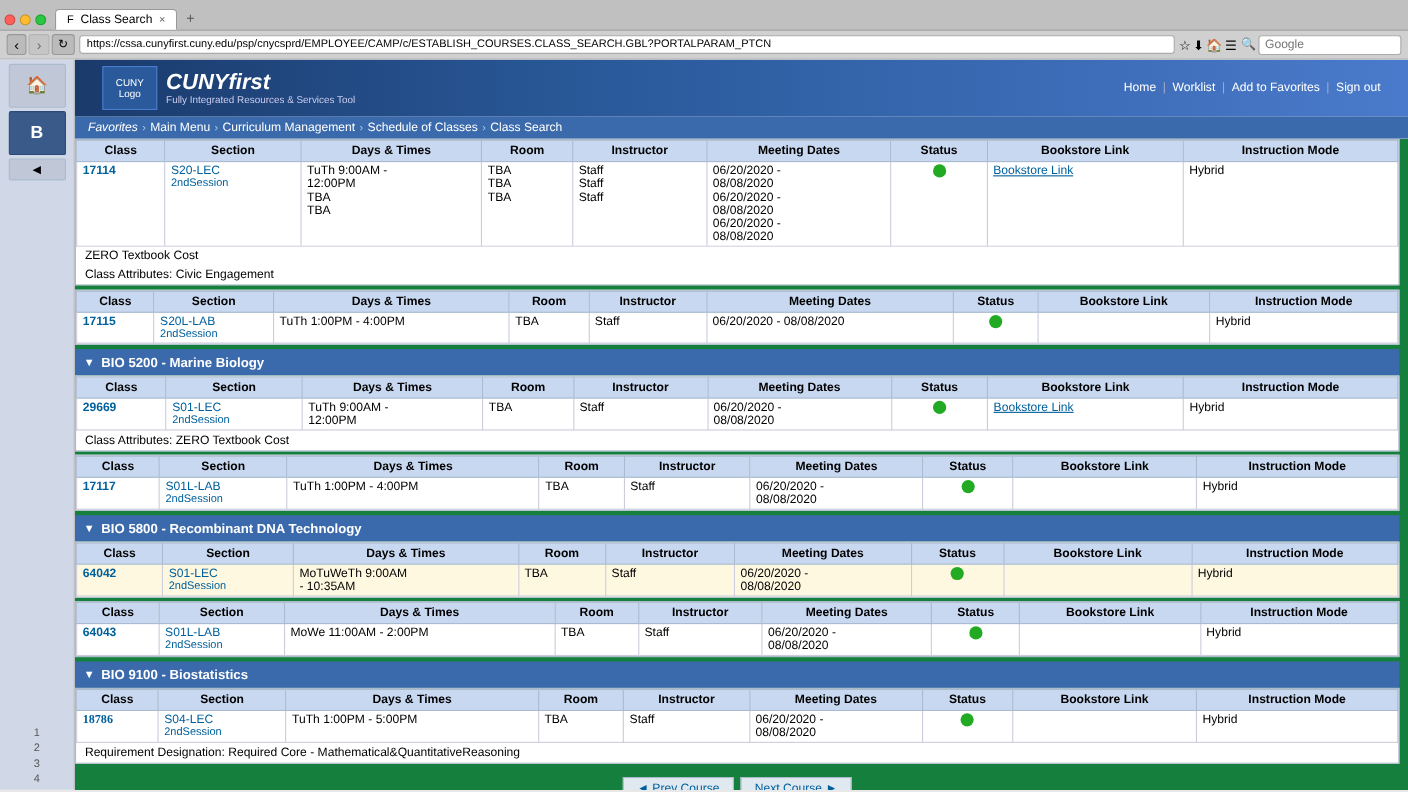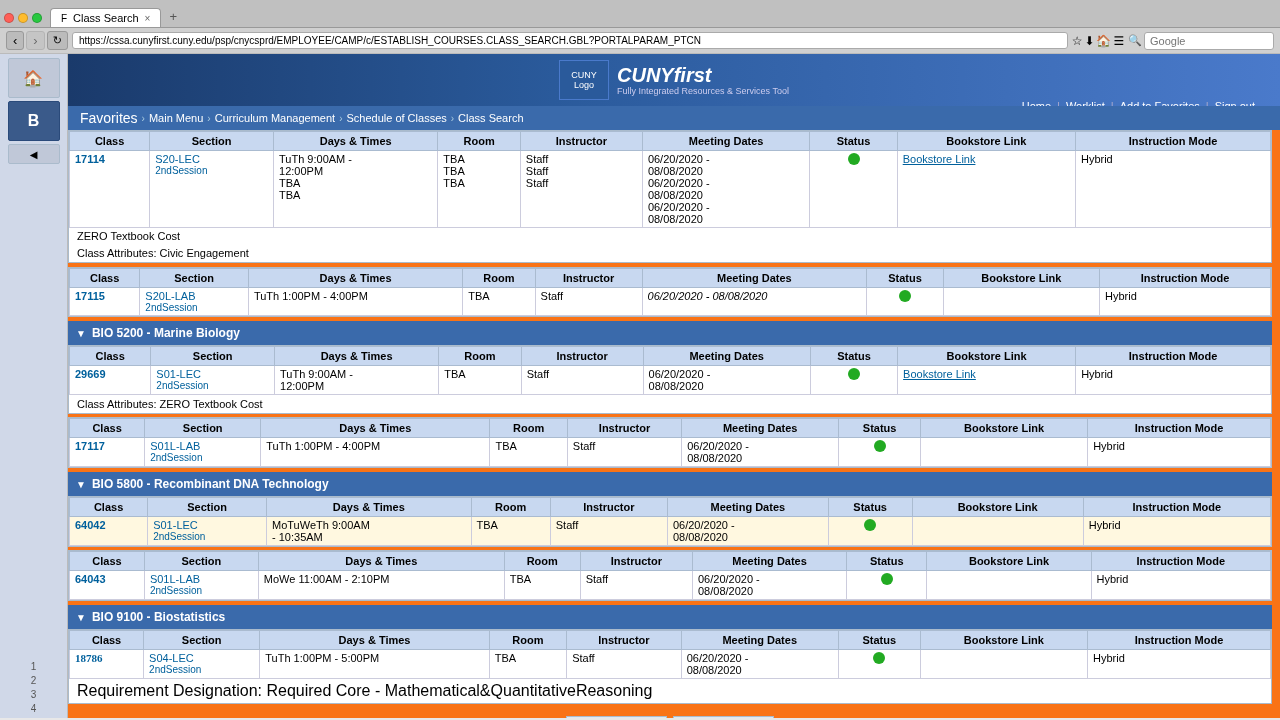--- a/index.html
+++ b/index.html
@@ -51,52 +51,52 @@
       <div style="width:52px;height:20px;background:#c0c8d8;border:1px solid #aabbcc;display:flex;align-items:center;justify-content:center;font-size:10px;cursor:pointer;border-radius:2px;">◀</div>
       <div style="flex:1;"></div>
       <div style="color:#555;font-size:10px;">1</div>
       <div style="color:#555;font-size:10px;">2</div>
       <div style="color:#555;font-size:10px;">3</div>
       <div style="color:#555;font-size:10px;">4</div>
     </div>
 
     <div style="flex:1; display:flex; flex-direction:column; overflow:hidden;">
 
-      <div style="background:linear-gradient(to right, #1a3a6b 0%, #2a5a9b 40%, #4a7acb 100%); display:flex; align-items:center; padding:6px 25px; height:52px; flex-shrink:0;flex-direction:column;">
+      <div style="background:linear-gradient(to right, #1a3a6b 0%, #2a5a9b 40%, #4a7acb 100%); display:flex; align-items:center; padding:6px 25px; height:52px; flex-shrink:0;">
         <div style="display:flex;align-items:center;gap:8px;">
           <div style="width:50px;height:40px;background:#2a5a9b;border:1px solid #4a7acb;display:flex;align-items:center;justify-content:center;color:#fff;font-size:9px;text-align:center;">CUNY<br>Logo</div>
           <div>
             <div style="color:#fff;font-size:20px;font-weight:bold;font-style:italic;line-height:1.1;">CUNYfirst</div>
             <div style="color:#cce;font-size:9px;">Fully Integrated Resources &amp; Services Tool</div>
           </div>
         </div>
         <div style="margin-left:auto;display:flex;gap:6px;align-items:center;">
           <a style="color:#fff;text-decoration:none;font-size:11px;">Home</a>
           <span style="color:#aac;">|</span>
           <a style="color:#fff;text-decoration:none;font-size:11px;">Worklist</a>
           <span style="color:#aac;">|</span>
           <a style="color:#fff;text-decoration:none;font-size:11px;">Add to Favorites</a>
           <span style="color:#aac;">|</span>
           <a style="color:#fff;text-decoration:none;font-size:11px;">Sign out</a>
         </div>
       </div>
 
       <div style="background:#3a6aab;padding:4px 12px;display:flex;align-items:center;gap:4px;flex-shrink:0;">
-        <a style="color:#fff;text-decoration:none;font-size:14px;">Favorites</a>
+        <a style="color:#fff;text-decoration:none;font-size:11px;font-style:italic;">Favorites</a>
         <span style="color:#aacce0;font-size:10px;">›</span>
         <a style="color:#fff;text-decoration:none;font-size:11px;">Main Menu</a>
         <span style="color:#aacce0;font-size:10px;">›</span>
         <a style="color:#fff;text-decoration:none;font-size:11px;">Curriculum Management</a>
         <span style="color:#aacce0;font-size:10px;">›</span>
         <a style="color:#fff;text-decoration:none;font-size:11px;">Schedule of Classes</a>
         <span style="color:#aacce0;font-size:10px;">›</span>
         <span style="color:#fff;font-size:11px;">Class Search</span>
       </div>
 
-      <div style="flex:1;overflow-y:auto;background:#f97316;padding:0 8px 8px 0;">
+      <div style="flex:1;overflow-y:auto;background:#15803d;padding:0 8px 8px 0;">
 
         <div style="background:#fff;border:1px solid #aabbcc;margin-bottom:4px;">
           <table style="width:100%;border-collapse:collapse;font-size:11px;">
             <thead>
               <tr style="background:#c8d8f0;">
                 <th style="border:1px solid #aabbd0;padding:3px 5px;">Class</th>
                 <th style="border:1px solid #aabbd0;padding:3px 5px;">Section</th>
                 <th style="border:1px solid #aabbd0;padding:3px 5px;">Days &amp; Times</th>
                 <th style="border:1px solid #aabbd0;padding:3px 5px;">Room</th>
                 <th style="border:1px solid #aabbd0;padding:3px 5px;">Instructor</th>
@@ -153,21 +153,21 @@
             <tbody>
               <tr>
                 <td style="border:1px solid #ccd;padding:2px 5px;vertical-align:top;"><a style="color:#00609c;text-decoration:none;font-weight:bold;">17115</a></td>
                 <td style="border:1px solid #ccd;padding:2px 5px;vertical-align:top;">
                   <a style="color:#00609c;text-decoration:none;display:block;">S20L-LAB</a>
                   <a style="color:#00609c;text-decoration:none;display:block;font-size:10px;">2ndSession</a>
                 </td>
                 <td style="border:1px solid #ccd;padding:2px 5px;vertical-align:top;">TuTh 1:00PM - 4:00PM</td>
                 <td style="border:1px solid #ccd;padding:2px 5px;vertical-align:top;">TBA</td>
                 <td style="border:1px solid #ccd;padding:2px 5px;vertical-align:top;">Staff</td>
-                <td style="border:1px solid #ccd;padding:2px 5px;vertical-align:top;font-style:italic;">06/20/2020 - 08/08/2020</td>
+                <td style="border:1px solid #ccd;padding:2px 5px;vertical-align:top;">06/20/2020 - 08/08/2020</td>
                 <td style="border:1px solid #ccd;padding:2px 5px;vertical-align:top;text-align:center;">
                   <div style="width:12px;height:12px;background:#22aa22;border-radius:50%;display:inline-block;"></div>
                 </td>
                 <td style="border:1px solid #ccd;padding:2px 5px;vertical-align:top;"></td>
                 <td style="border:1px solid #ccd;padding:2px 5px;vertical-align:top;">Hybrid</td>
               </tr>
             </tbody>
           </table>
         </div>
 
@@ -309,21 +309,21 @@
                   <th style="border:1px solid #aabbd0;padding:3px 5px;">Instruction Mode</th>
                 </tr>
               </thead>
               <tbody>
                 <tr>
                   <td style="border:1px solid #ccd;padding:2px 5px;vertical-align:top;"><a style="color:#00609c;text-decoration:none;font-weight:bold;">64043</a></td>
                   <td style="border:1px solid #ccd;padding:2px 5px;vertical-align:top;">
                     <a style="color:#00609c;text-decoration:none;display:block;">S01L-LAB</a>
                     <a style="color:#00609c;text-decoration:none;display:block;font-size:10px;">2ndSession</a>
                   </td>
-                  <td style="border:1px solid #ccd;padding:2px 5px;vertical-align:top;">MoWe 11:00AM - 2:10PM</td>
+                  <td style="border:1px solid #ccd;padding:2px 5px;vertical-align:top;">MoWe 11:00AM - 2:00PM</td>
                   <td style="border:1px solid #ccd;padding:2px 5px;vertical-align:top;">TBA</td>
                   <td style="border:1px solid #ccd;padding:2px 5px;vertical-align:top;">Staff</td>
                   <td style="border:1px solid #ccd;padding:2px 5px;vertical-align:top;">06/20/2020 -<br>08/08/2020</td>
                   <td style="border:1px solid #ccd;padding:2px 5px;vertical-align:top;text-align:center;">
                     <div style="width:12px;height:12px;background:#22aa22;border-radius:50%;display:inline-block;"></div>
                   </td>
                   <td style="border:1px solid #ccd;padding:2px 5px;vertical-align:top;"></td>
                   <td style="border:1px solid #ccd;padding:2px 5px;vertical-align:top;">Hybrid</td>
                 </tr>
               </tbody>
@@ -363,21 +363,21 @@
                   <td style="border:1px solid #ccd;padding:2px 5px;vertical-align:top;">Staff</td>
                   <td style="border:1px solid #ccd;padding:2px 5px;vertical-align:top;">06/20/2020 -<br>08/08/2020</td>
                   <td style="border:1px solid #ccd;padding:2px 5px;vertical-align:top;text-align:center;">
                     <div style="width:12px;height:12px;background:#22aa22;border-radius:50%;display:inline-block;"></div>
                   </td>
                   <td style="border:1px solid #ccd;padding:2px 5px;vertical-align:top;"></td>
                   <td style="border:1px solid #ccd;padding:2px 5px;vertical-align:top;">Hybrid</td>
                 </tr>
               </tbody>
             </table>
-            <div style="padding:3px 8px;font-size:16px;">Requirement Designation: Required Core - Mathematical&amp;QuantitativeReasoning</div>
+            <div style="padding:3px 8px;font-size:11px;">Requirement Designation: Required Core - Mathematical&amp;QuantitativeReasoning</div>
           </div>
         </div>
 
         <div style="display:flex;gap:6px;justify-content:center;padding:8px;">
           <button style="background:#e0e8f0;border:1px solid #aabbcc;padding:4px 12px;font-size:11px;cursor:pointer;color:#00609c;">◄ Prev Course</button>
           <button style="background:#e0e8f0;border:1px solid #aabbcc;padding:4px 12px;font-size:11px;cursor:pointer;color:#00609c;">Next Course ►</button>
         </div>
 
       </div>
     </div>

